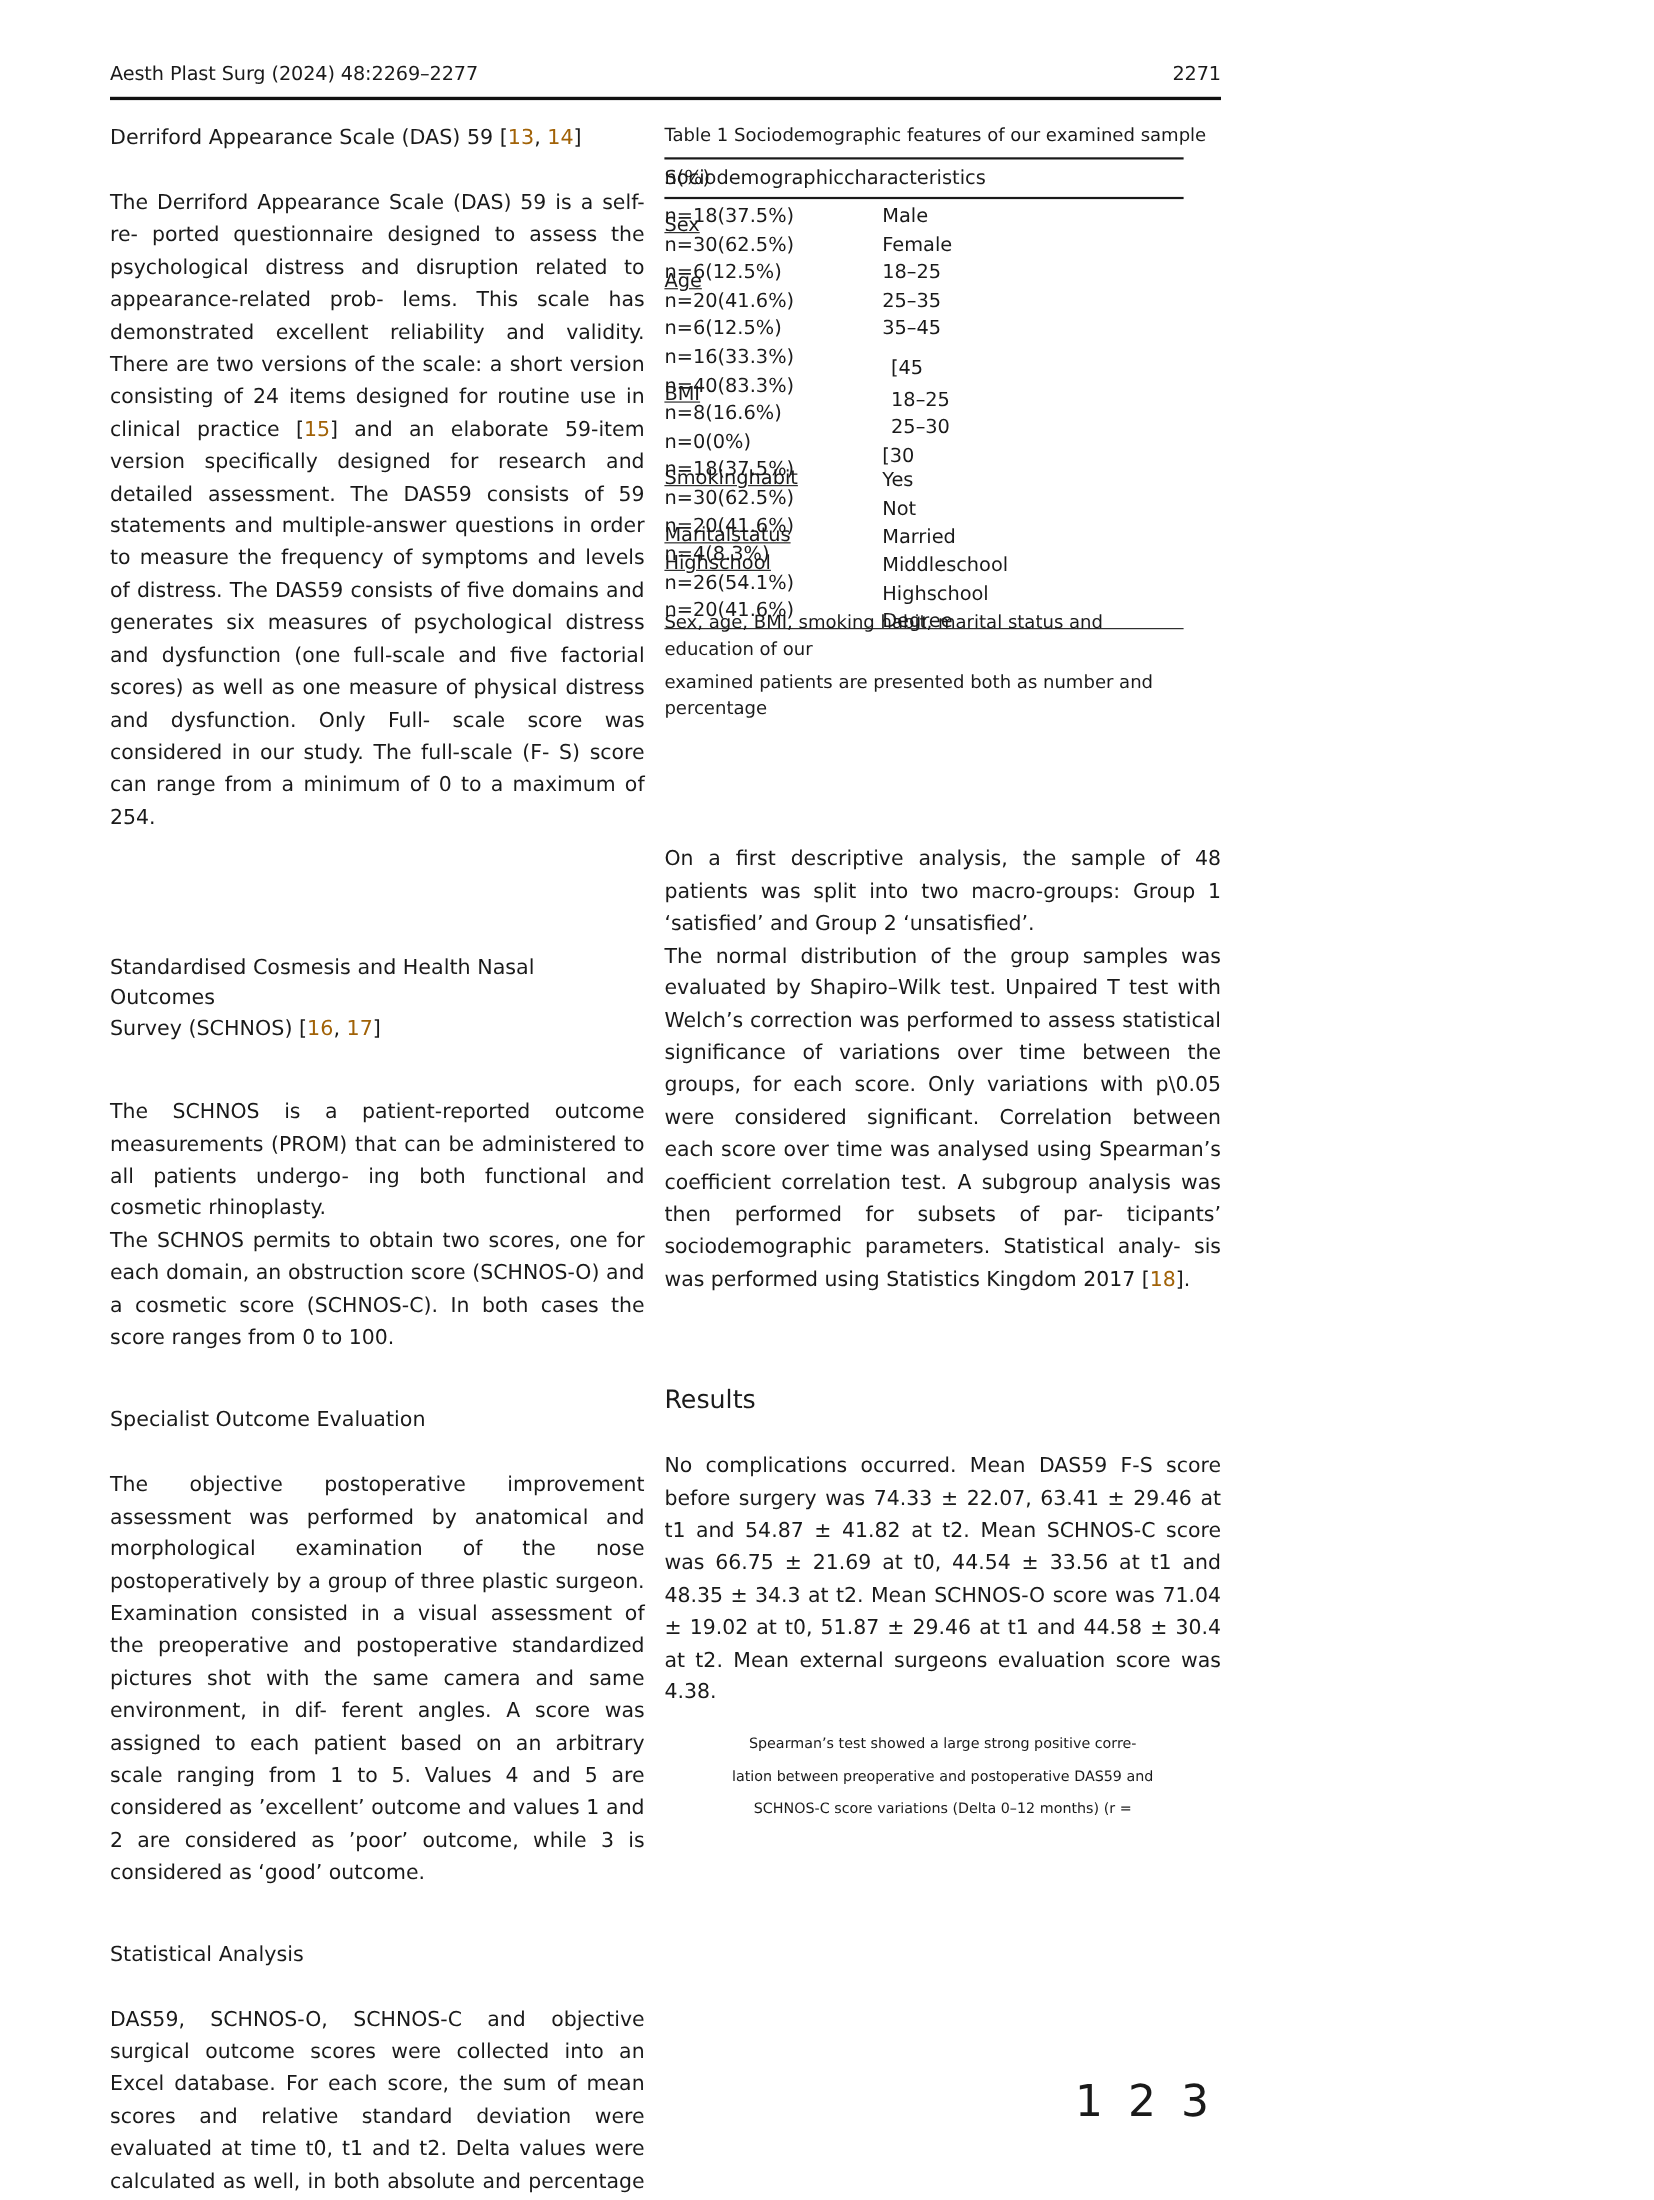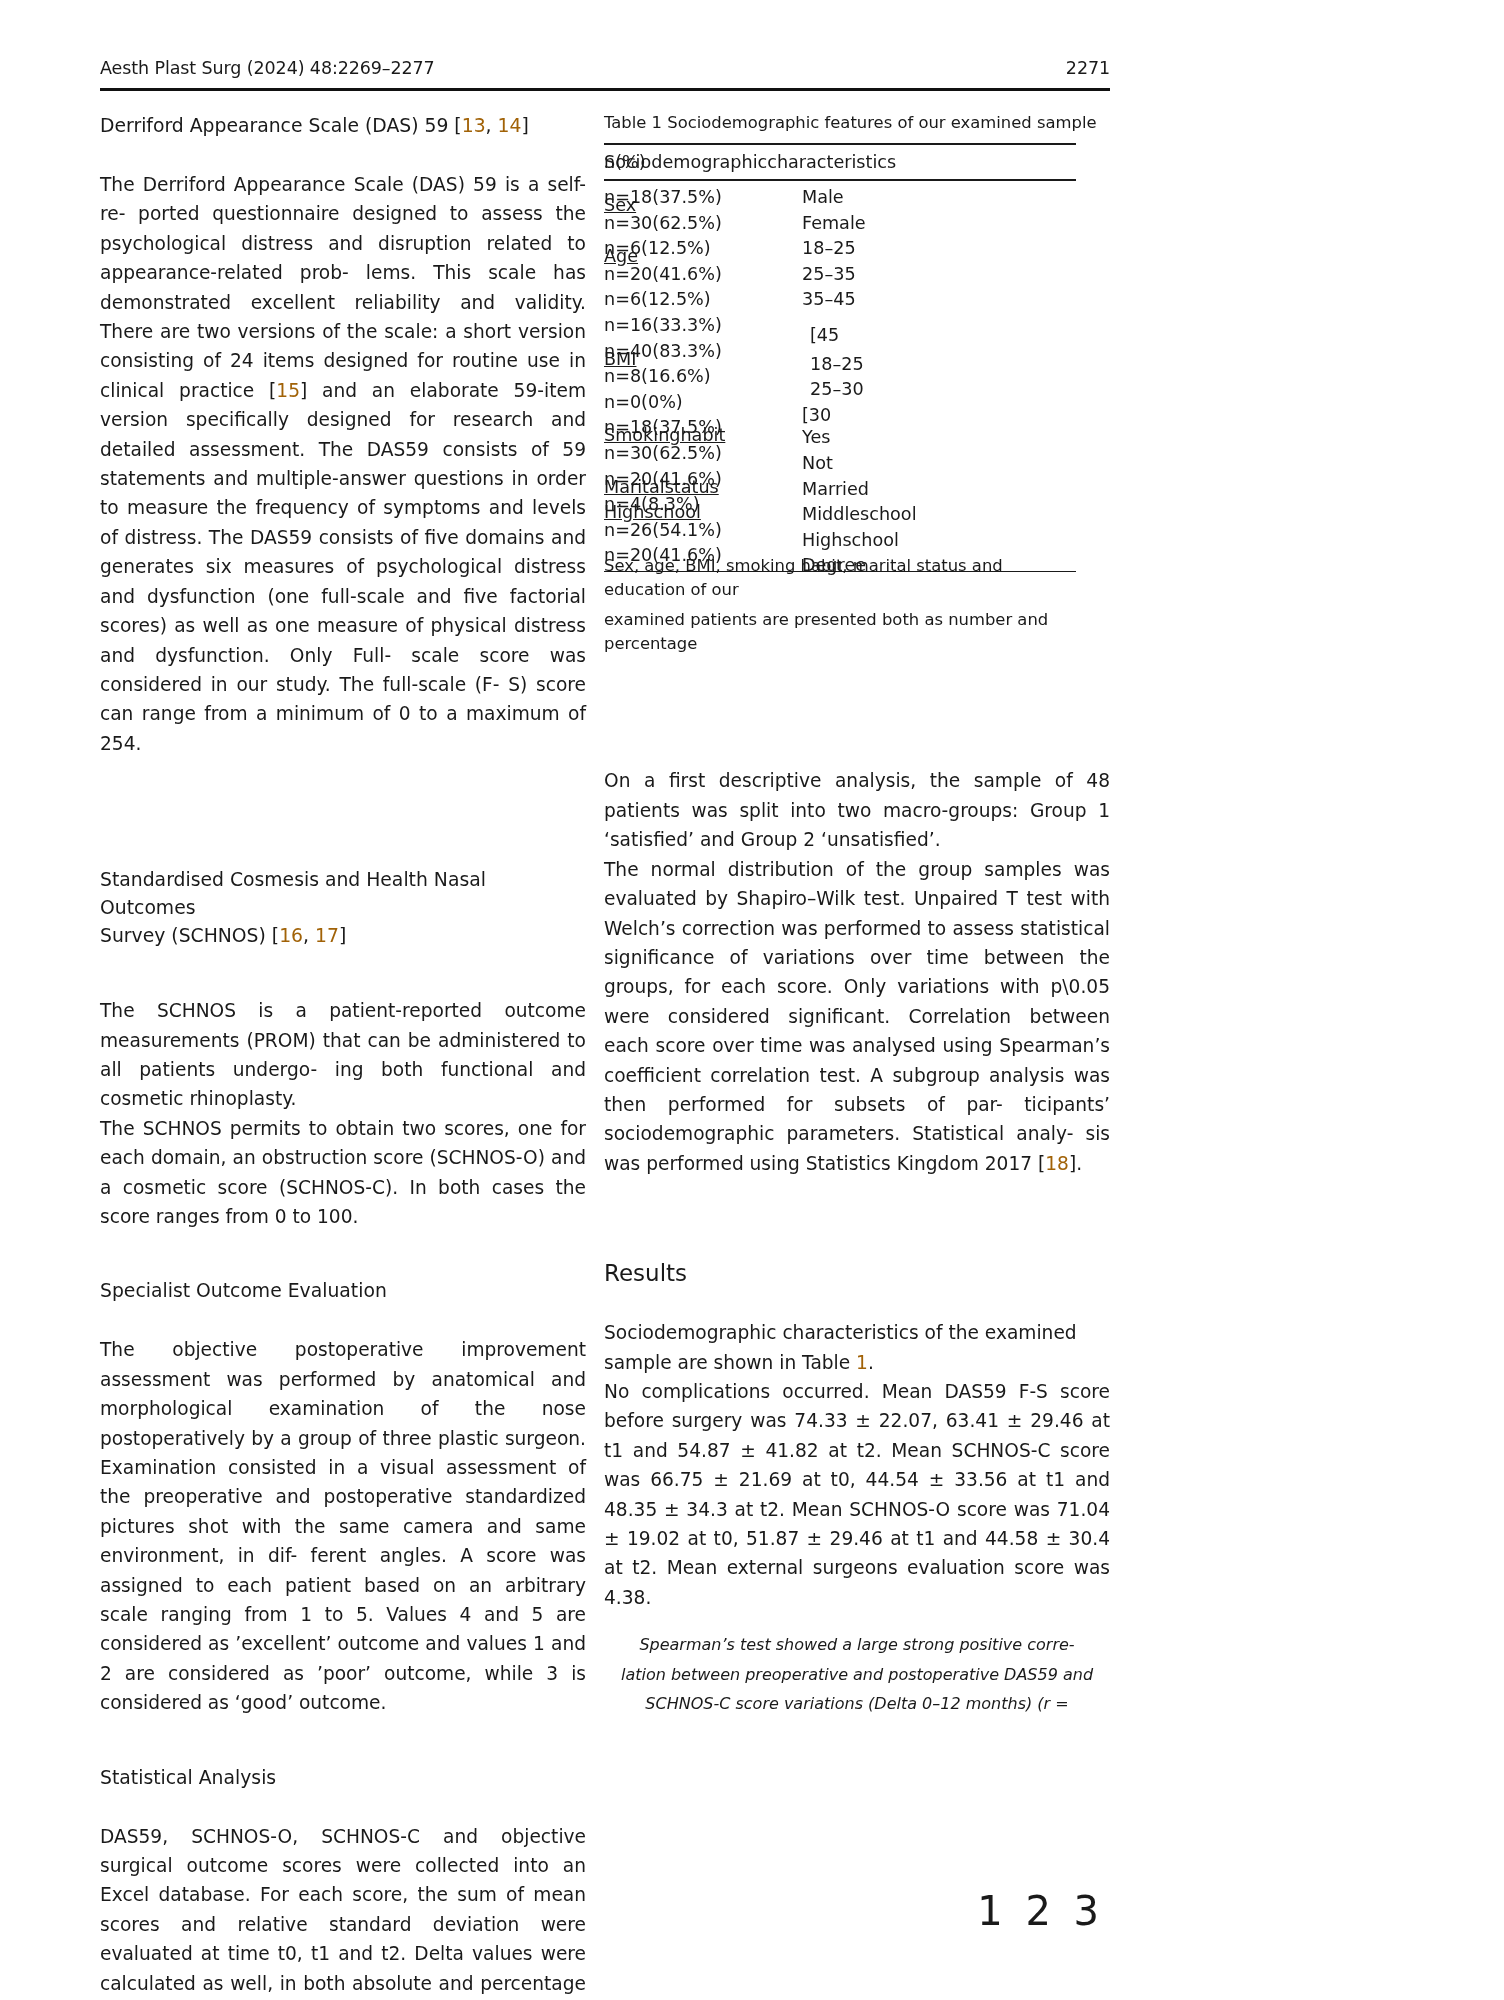--- a/index.html
+++ b/index.html
@@ -181,23 +181,22 @@
     position: absolute;
     right: 104px;
     bottom: 66px;
     font-size: 40px;
     letter-spacing: 5px;
     font-family: "DejaVu Sans", sans-serif;
   }
 
   .indent-para {
     text-align: center;
-    font-size: 16px;
+    font-size: 13px;
     line-height: 29.4px;
-    font-style: italic;
   }
 </style>
 </head>
 <body>
 
 <div class="page">
 
   <div class="runhead">
     <span>Aesth Plast Surg (2024) 48:2269–2277</span>
     <span>2271</span>
@@ -337,21 +336,20 @@
 
     <div class="para"><span>The normal distribution of the group samples was evaluated by Shapiro–Wilk test. Unpaired T test with Welch’s correction was performed to assess statistical significance of variations over time between the groups, for each score. Only variations with p\0.05 were considered significant. Correlation between each score over time was analysed using Spearman’s coefficient correlation test. A subgroup analysis was then performed for subsets of par- ticipants’ sociodemographic parameters. Statistical analy- sis was performed using Statistics Kingdom 2017 [</span><a class="cite" href="#">18</a><span>].</span></div>
 
     <div class="gap-xl"></div>
     <div class="gap-s"></div>
 
     <div class="h-res">Results</div>
 
     <div class="gap-m"></div>
 
-    <div class="para nojust"><span>Sociodemographic characteristics of the examined sample are shown in Table </span><a class="cite" href="#">1</a><span>.</span></div>
 
     <div class="para">No complications occurred. Mean DAS59 F-S score before surgery was 74.33 ± 22.07, 63.41 ± 29.46 at t1 and 54.87 ± 41.82 at t2. Mean SCHNOS-C score was 66.75 ± 21.69 at t0, 44.54 ± 33.56 at t1 and 48.35 ± 34.3 at t2. Mean SCHNOS-O score was 71.04 ± 19.02 at t0, 51.87 ± 29.46 at t1 and 44.58 ± 30.4 at t2. Mean external surgeons evaluation score was 4.38.</div>
 
     <div class="gap-s"></div>
 
     <div class="indent-para">Spearman’s test showed a large strong positive corre-</div>
     <div class="indent-para">lation between preoperative and postoperative DAS59 and</div>
     <div class="indent-para">SCHNOS-C score variations (Delta 0–12 months) (r =</div>
   </div>
 

